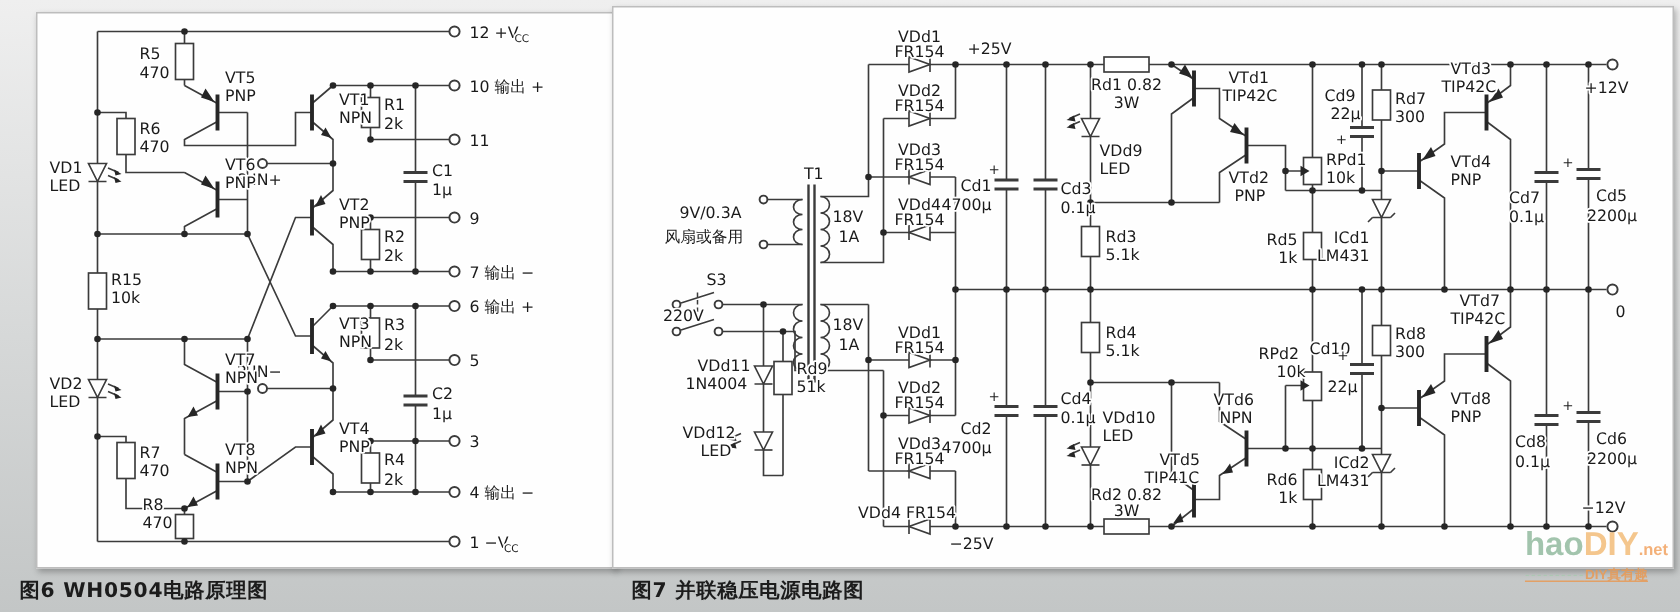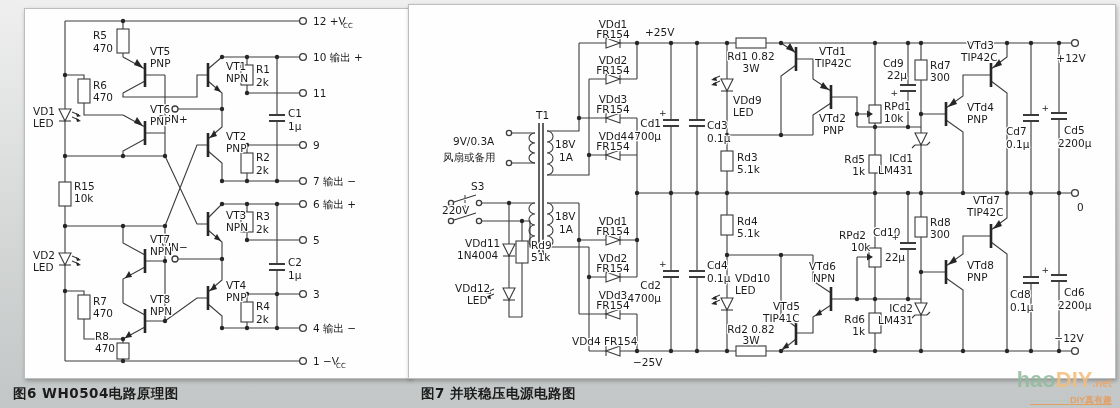--- a/index.html
+++ b/index.html
@@ -18,21 +18,21 @@
   .cr{fill:none;stroke:#3b3b3b;stroke-width:1.6;}
   .cp{stroke:#3b3b3b;stroke-width:2;}
   .bx{fill:#fff;stroke:#3b3b3b;stroke-width:1.1;}
   .di{fill:#fff;stroke:#3b3b3b;stroke-width:1.1;}
   .bar{stroke:#262626;stroke-width:2.6;}
   .ar{fill:#262626;stroke:none;}
   .dt{fill:#262626;}
   .tm{fill:#fff;stroke:#3b3b3b;stroke-width:1.3;}
   .dash{stroke:#3b3b3b;stroke-width:1;stroke-dasharray:3 2;}
   .tc{text-anchor:middle;} .te{text-anchor:end;}
-  #logo{position:absolute;right:8px;bottom:1px;text-align:right;line-height:1;opacity:.85;}
+  #logo{position:absolute;right:8px;bottom:18px;line-height:1;opacity:.85;}
   #logo .hao{font:bold 22px "Liberation Sans",sans-serif;color:#93bb9f;}
   #logo .diy{font:bold 22px "Liberation Sans",sans-serif;color:#f3bd7a;}
   #logo .net{font:bold 11px "Liberation Sans",sans-serif;color:#f2a361;}
   #logo .tag{font:bold 9px "Liberation Sans",sans-serif;color:#e89a55;margin-top:1px;text-decoration:underline;}
   #logo .dsh{color:#a9c9af;letter-spacing:1px;font-weight:normal;}
 </style>
 </head>
 <body>
 
 <div class="panel" id="p1">

